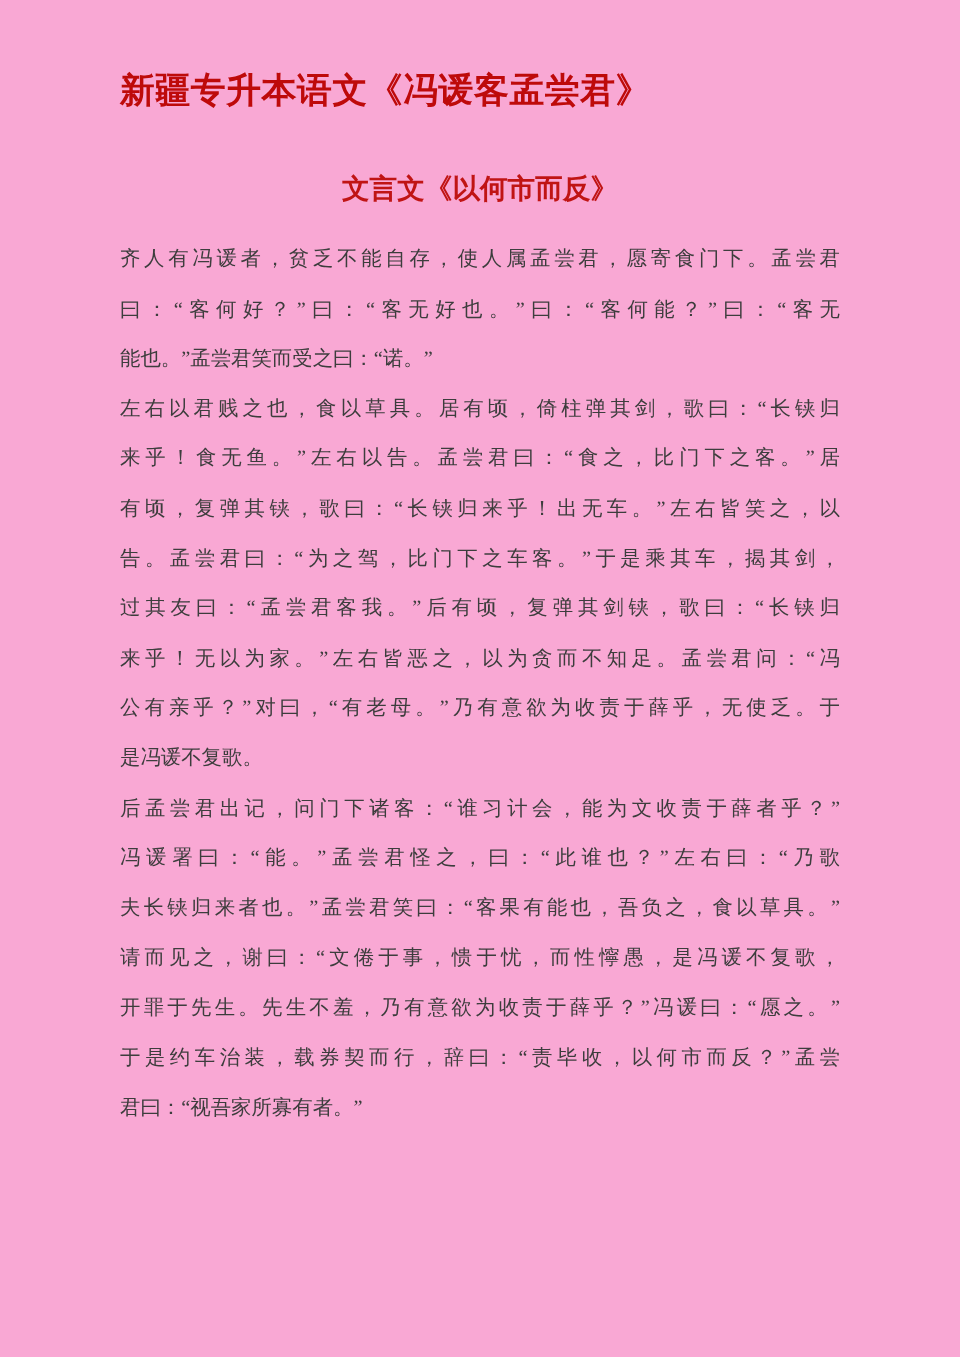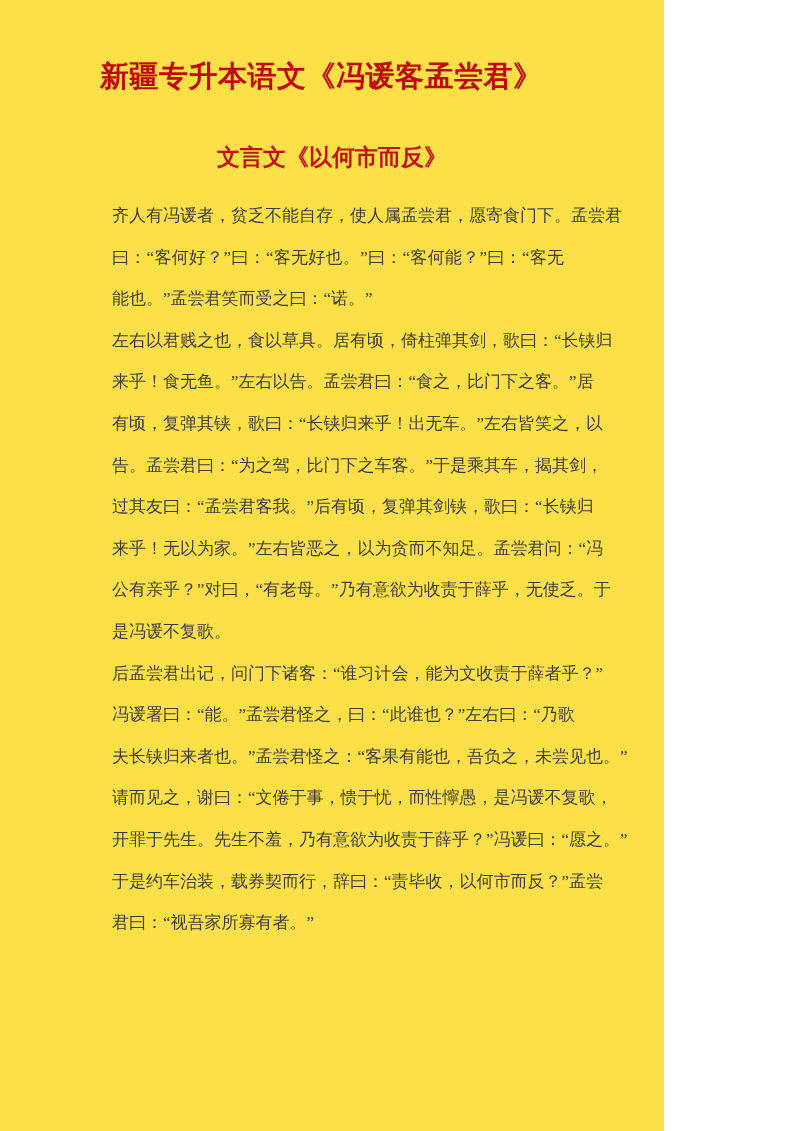--- a/index.html
+++ b/index.html
@@ -5,24 +5,24 @@
   * { margin: 0; padding: 0; box-sizing: border-box; }
   html, body { background: #ffffff; }
   body {
     width: 800px;
     height: 1131px;
     position: relative;
     overflow: hidden;
     font-family: "Liberation Serif", serif;
   }
   .page {
-    width: 664px;
+    width: 800px;
     height: 1131px;
     padding: 60px 100px 0 100px;
-    background: #fde047;
+    background: #f9a8d4;
   }
   .doc-title {
     font-family: "Liberation Sans", sans-serif;
     font-weight: bold;
     font-size: 29px;
     line-height: 32px;
     color: #be0a0a;
     letter-spacing: 0.5px;
     white-space: nowrap;
   }
@@ -66,34 +66,34 @@
 </head>
 <body>
 
 <div class="page">
 
   <h1 class="doc-title" style="color: rgb(190, 10, 10);">新疆专升本语文《冯谖客孟尝君》</h1>
 
   <h2 class="subtitle" style="color: rgb(192, 20, 20);">文言文《以何市而反》</h2>
 
 
-  <div class="article-body" id="article-body" style="color: rgb(61, 61, 61); margin-left: 12px;">
+  <div class="article-body" id="article-body" style="color: rgb(61, 61, 61);">
       <div class="line">齐人有冯谖者，贫乏不能自存，使人属孟尝君，愿寄食门下。孟尝君</div>
       <div class="line">曰：“客何好？”曰：“客无好也。”曰：“客何能？”曰：“客无</div>
       <div class="line para-end">能也。”孟尝君笑而受之曰：“诺。”</div>
       <div class="line">左右以君贱之也，食以草具。居有顷，倚柱弹其剑，歌曰：“长铗归</div>
       <div class="line">来乎！食无鱼。”左右以告。孟尝君曰：“食之，比门下之客。”居</div>
       <div class="line">有顷，复弹其铗，歌曰：“长铗归来乎！出无车。”左右皆笑之，以</div>
       <div class="line">告。孟尝君曰：“为之驾，比门下之车客。”于是乘其车，揭其剑，</div>
       <div class="line">过其友曰：“孟尝君客我。”后有顷，复弹其剑铗，歌曰：“长铗归</div>
       <div class="line">来乎！无以为家。”左右皆恶之，以为贪而不知足。孟尝君问：“冯</div>
       <div class="line">公有亲乎？”对曰，“有老母。”乃有意欲为收责于薛乎，无使乏。于</div>
       <div class="line para-end">是冯谖不复歌。</div>
       <div class="line">后孟尝君出记，问门下诸客：“谁习计会，能为文收责于薛者乎？”</div>
       <div class="line">冯谖署曰：“能。”孟尝君怪之，曰：“此谁也？”左右曰：“乃歌</div>
-      <div class="line">夫长铗归来者也。”孟尝君怪之：“客果有能也，吾负之，未尝见也。”</div>
+      <div class="line">夫长铗归来者也。”孟尝君笑曰：“客果有能也，吾负之，食以草具。”</div>
       <div class="line">请而见之，谢曰：“文倦于事，愦于忧，而性懧愚，是冯谖不复歌，</div>
       <div class="line">开罪于先生。先生不羞，乃有意欲为收责于薛乎？”冯谖曰：“愿之。”</div>
       <div class="line">于是约车治装，载券契而行，辞曰：“责毕收，以何市而反？”孟尝</div>
       <div class="line para-end">君曰：“视吾家所寡有者。”</div>
     </div>
 
 </div>
 
 </body></html>

